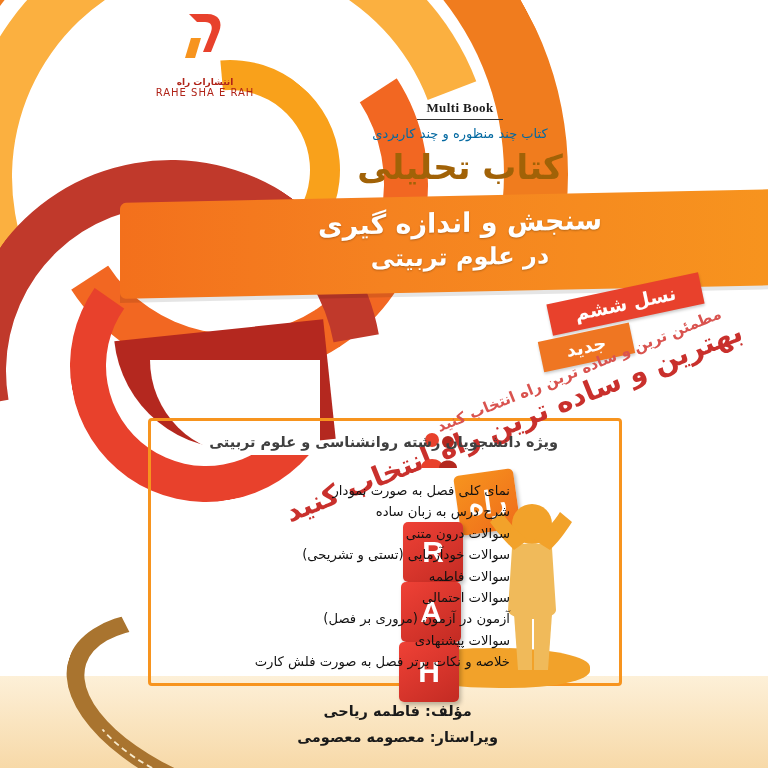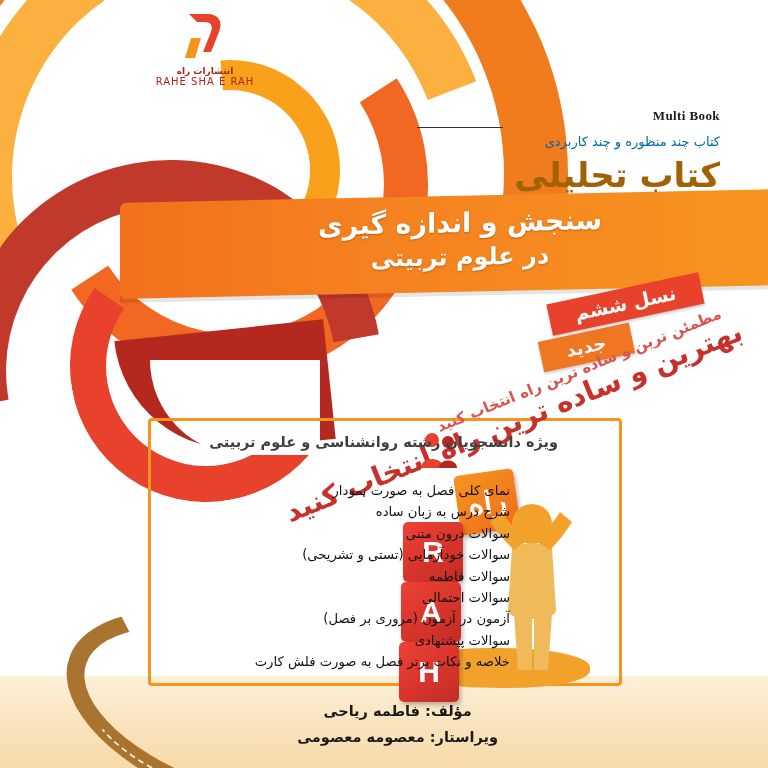--- a/index.html
+++ b/index.html
@@ -113,35 +113,35 @@
     z-index: 8;
   }
   .logo-mark {
     width: 56px; height: 56px;
     margin: 0 auto;
   }
   .logo-name {
     font-size: 9px;
     color: #b02318;
     letter-spacing: .5px;
-    margin-top: 2px;
+    margin-top: 13px;
     font-weight: bold;
   }
   .logo-sub {
     font-size: 10px;
     color: #b02318;
     letter-spacing: 1px;
   }
 
   
   .header-block {
     position: absolute;
-    left: 200px; top: 108px;
+    left: 200px; top: 100px;
     width: 520px;
-    text-align: right;
+    text-align: center;
     z-index: 9;
   }
   .multibook {
     font-family: "Liberation Serif", serif;
     font-size: 13px;
     font-weight: bold;
     color: #1b1b1b;
     letter-spacing: .4px;
   }
   .multibook-rule {

